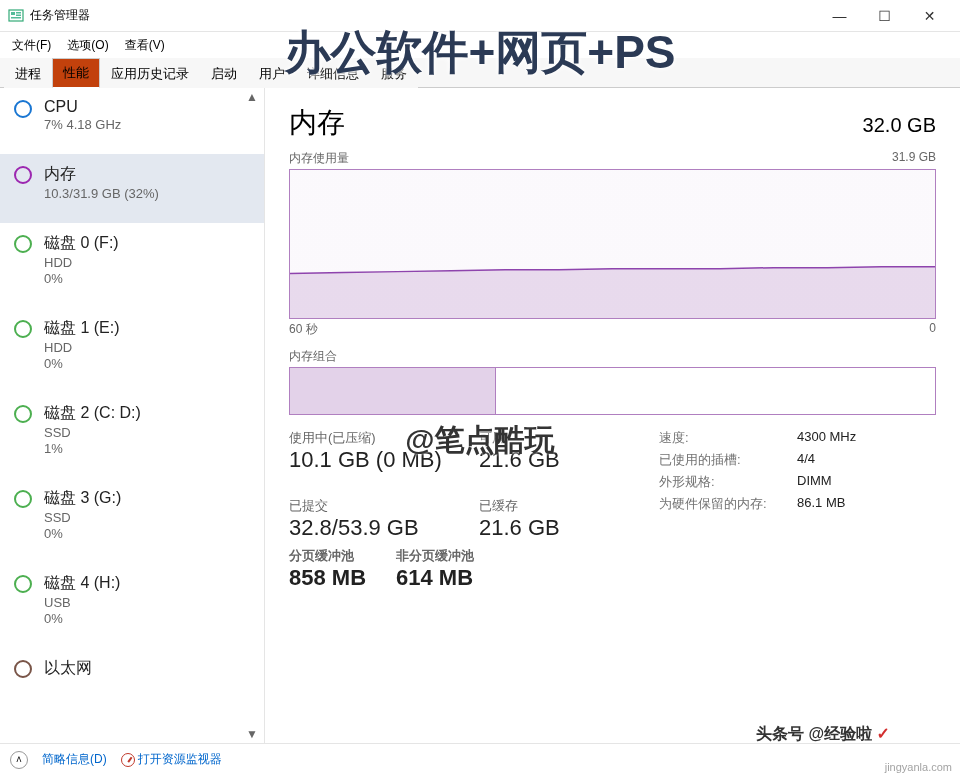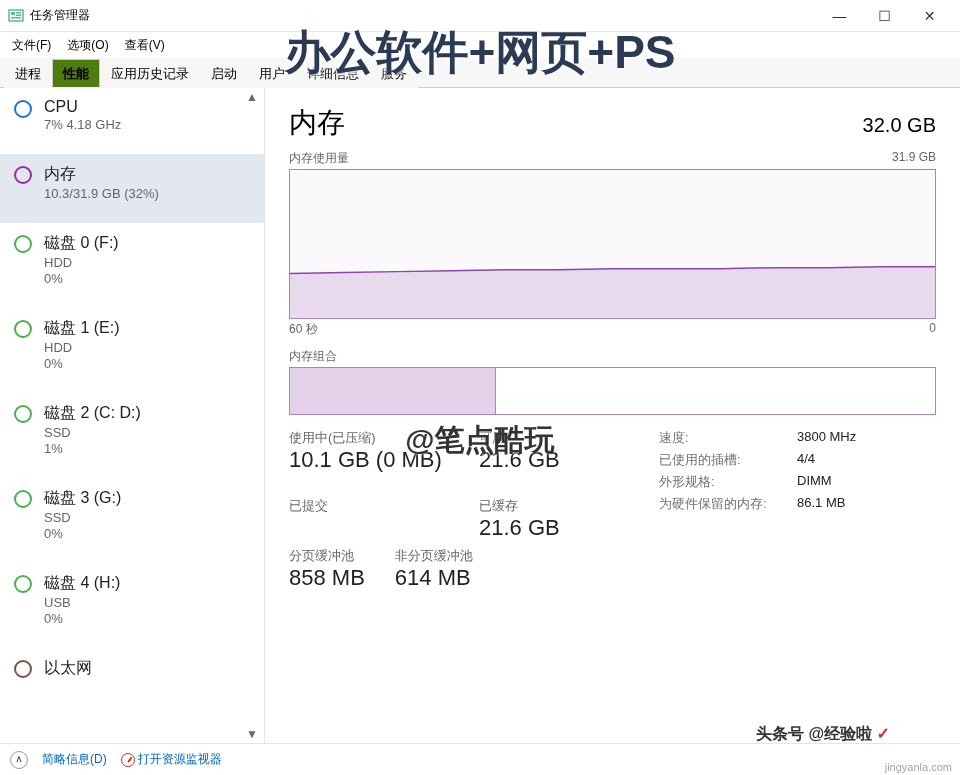--- a/index.html
+++ b/index.html
@@ -3,23 +3,23 @@
 <meta charset="utf-8">
 <style>
 * { margin: 0; padding: 0; box-sizing: border-box; font-family: "Microsoft YaHei", "Segoe UI", sans-serif; }
 body { background: #fff; width: 960px; height: 775px; overflow: hidden; position: relative; }
 .titlebar { height: 32px; display: flex; align-items: center; padding: 4px 8px; font-size: 12px; border-bottom: 1px solid #e5e5e5; }
 .titlebar .icon { width: 16px; height: 16px; margin-right: 6px; }
 .titlebar .spacer { flex: 1; }
 .winbtn { width: 45px; height: 30px; display: flex; align-items: center; justify-content: center; color: #333; font-size: 14px; }
 .menubar { height: 26px; display: flex; align-items: center; padding: 0 6px; font-size: 12px; gap: 4px; }
 .menubar .menu { padding: 2px 6px; }
-.tabs { height: 30px; display: flex; padding: 0 4px; border-bottom: 1px solid #ccc; font-size: 13px; background: #f7f7f7; }
+.tabs { height: 30px; display: flex; align-items: flex-end; padding: 0 4px; border-bottom: 1px solid #ccc; font-size: 13px; background: #f7f7f7; }
 .tabs .tab { padding: 5px 10px; border: 1px solid transparent; border-bottom: none; position: relative; top: 1px; background: #f7f7f7; }
-.tabs .tab.active { background: #4d7c0f; border-color: #ccc; border-bottom: 1px solid #fff; font-weight: bold; }
+.tabs .tab.active { background: #c2410c; border-color: #ccc; border-bottom: 1px solid #fff; }
 .content { display: flex; height: calc(775px - 32px - 26px - 30px - 32px); }
 .sidebar { width: 265px; border-right: 1px solid #e5e5e5; overflow: hidden; position: relative; }
 .sidebar-scroll { height: 100%; overflow-y: hidden; }
 .side-item { padding: 10px 14px 22px 44px; position: relative; cursor: pointer; }
 .side-item .circ { position: absolute; left: 14px; top: 12px; width: 18px; height: 18px; border-radius: 50%; border: 2px solid #999; }
 .side-item.cpu .circ { border-color: #1976d2; }
 .side-item.mem .circ { border-color: #9c27b0; }
 .side-item.disk .circ { border-color: #4caf50; }
 .side-item.eth .circ { border-color: #795548; }
 .side-item.selected { background: #e3e8f0; }
@@ -40,21 +40,21 @@
 .comp { border: 1px solid #b07fc0; height: 48px; margin-top: 2px; display: flex; position: relative; }
 .comp .used { background: rgba(176,127,192,0.35); border-right: 1px solid #b07fc0; }
 .stats { display: flex; margin-top: 14px; gap: 30px; }
 .stats-left { display: grid; grid-template-columns: 190px 150px; row-gap: 24px; }
 .stat .lab { font-size: 13px; color: #666; }
 .stat .val { font-size: 22px; color: #222; margin-top: 0; }
 .stats-right { font-size: 13px; }
 .stats-right .row { display: flex; gap: 18px; margin-bottom: 4px; }
 .stats-right .k { color: #737373; width: 120px; }
 .stats-right .v { color: #222; }
-.paged { display: flex; gap: 30px; margin-top: 6px; }
+.paged { display: flex; gap: 30px; margin-top: 6px; font-weight: bold; }
 .statusbar { height: 32px; border-top: 1px solid #e5e5e5; display: flex; align-items: center; padding: 0 10px; font-size: 12px; gap: 14px; }
 .statusbar .chev { width: 18px; height: 18px; border: 1px solid #999; border-radius: 50%; display: flex; align-items: center; justify-content: center; font-size: 10px; }
 .statusbar a { color: #0066cc; cursor: pointer; }
 .statusbar .perficon { width: 14px; height: 14px; border: 1.5px solid #c0392b; border-radius: 50%; position: relative; display:inline-block; vertical-align: middle; margin-right:3px;}
 .statusbar .perficon::after { content:""; position:absolute; width:1.5px; height:6px; background:#c0392b; left:50%; top:2px; transform: translateX(-50%) rotate(35deg); transform-origin: bottom; }
 .overlay-title { position: absolute; top: 22px; left: 50%; transform: translateX(-50%); font-size: 46px; font-weight: 700; color: #2b3a55; text-shadow: 0 0 4px #fff, 0 0 6px #fff; z-index: 50; pointer-events: none; white-space: nowrap; }
 .overlay-handle { position: absolute; top: 420px; left: 50%; transform: translateX(-50%); font-size: 30px; font-weight: 600; color: #333; text-shadow: 0 0 3px #fff; z-index: 50; pointer-events: none; }
 .watermark1 { position: absolute; bottom: 30px; right: 70px; font-size: 16px; color: #333; z-index: 60; pointer-events: none; text-shadow: 0 0 3px #fff; font-weight:600;}
 .watermark1 .check { color:#d32f2f; font-weight:bold;}
 .watermark2 { position: absolute; bottom: 2px; right: 8px; font-size: 11px; color: rgba(100,100,100,0.6); z-index: 60; pointer-events: none; }
@@ -174,30 +174,31 @@
         <div class="stat">
           <div class="lab">使用中(已压缩)</div>
           <div class="val">10.1 GB (0 MB)</div>
         </div>
         <div class="stat">
           <div class="lab">可用</div>
           <div class="val">21.6 GB</div>
         </div>
         <div class="stat">
           <div class="lab">已提交</div>
+          <div class="val">32.8/53.9 GB</div>
         </div>
         <div class="stat">
           <div class="lab">已缓存</div>
           <div class="val">21.6 GB</div>
         </div>
       </div>
       <div class="stats-right">
         <div class="row">
             <span class="k">速度:</span>
-            <span class="v">3800 MHz</span>
+            <span class="v">4300 MHz</span>
           </div>
         <div class="row">
             <span class="k">已使用的插槽:</span>
             <span class="v">4/4</span>
           </div>
         <div class="row">
             <span class="k">外形规格:</span>
             <span class="v">DIMM</span>
           </div>
         <div class="row">

